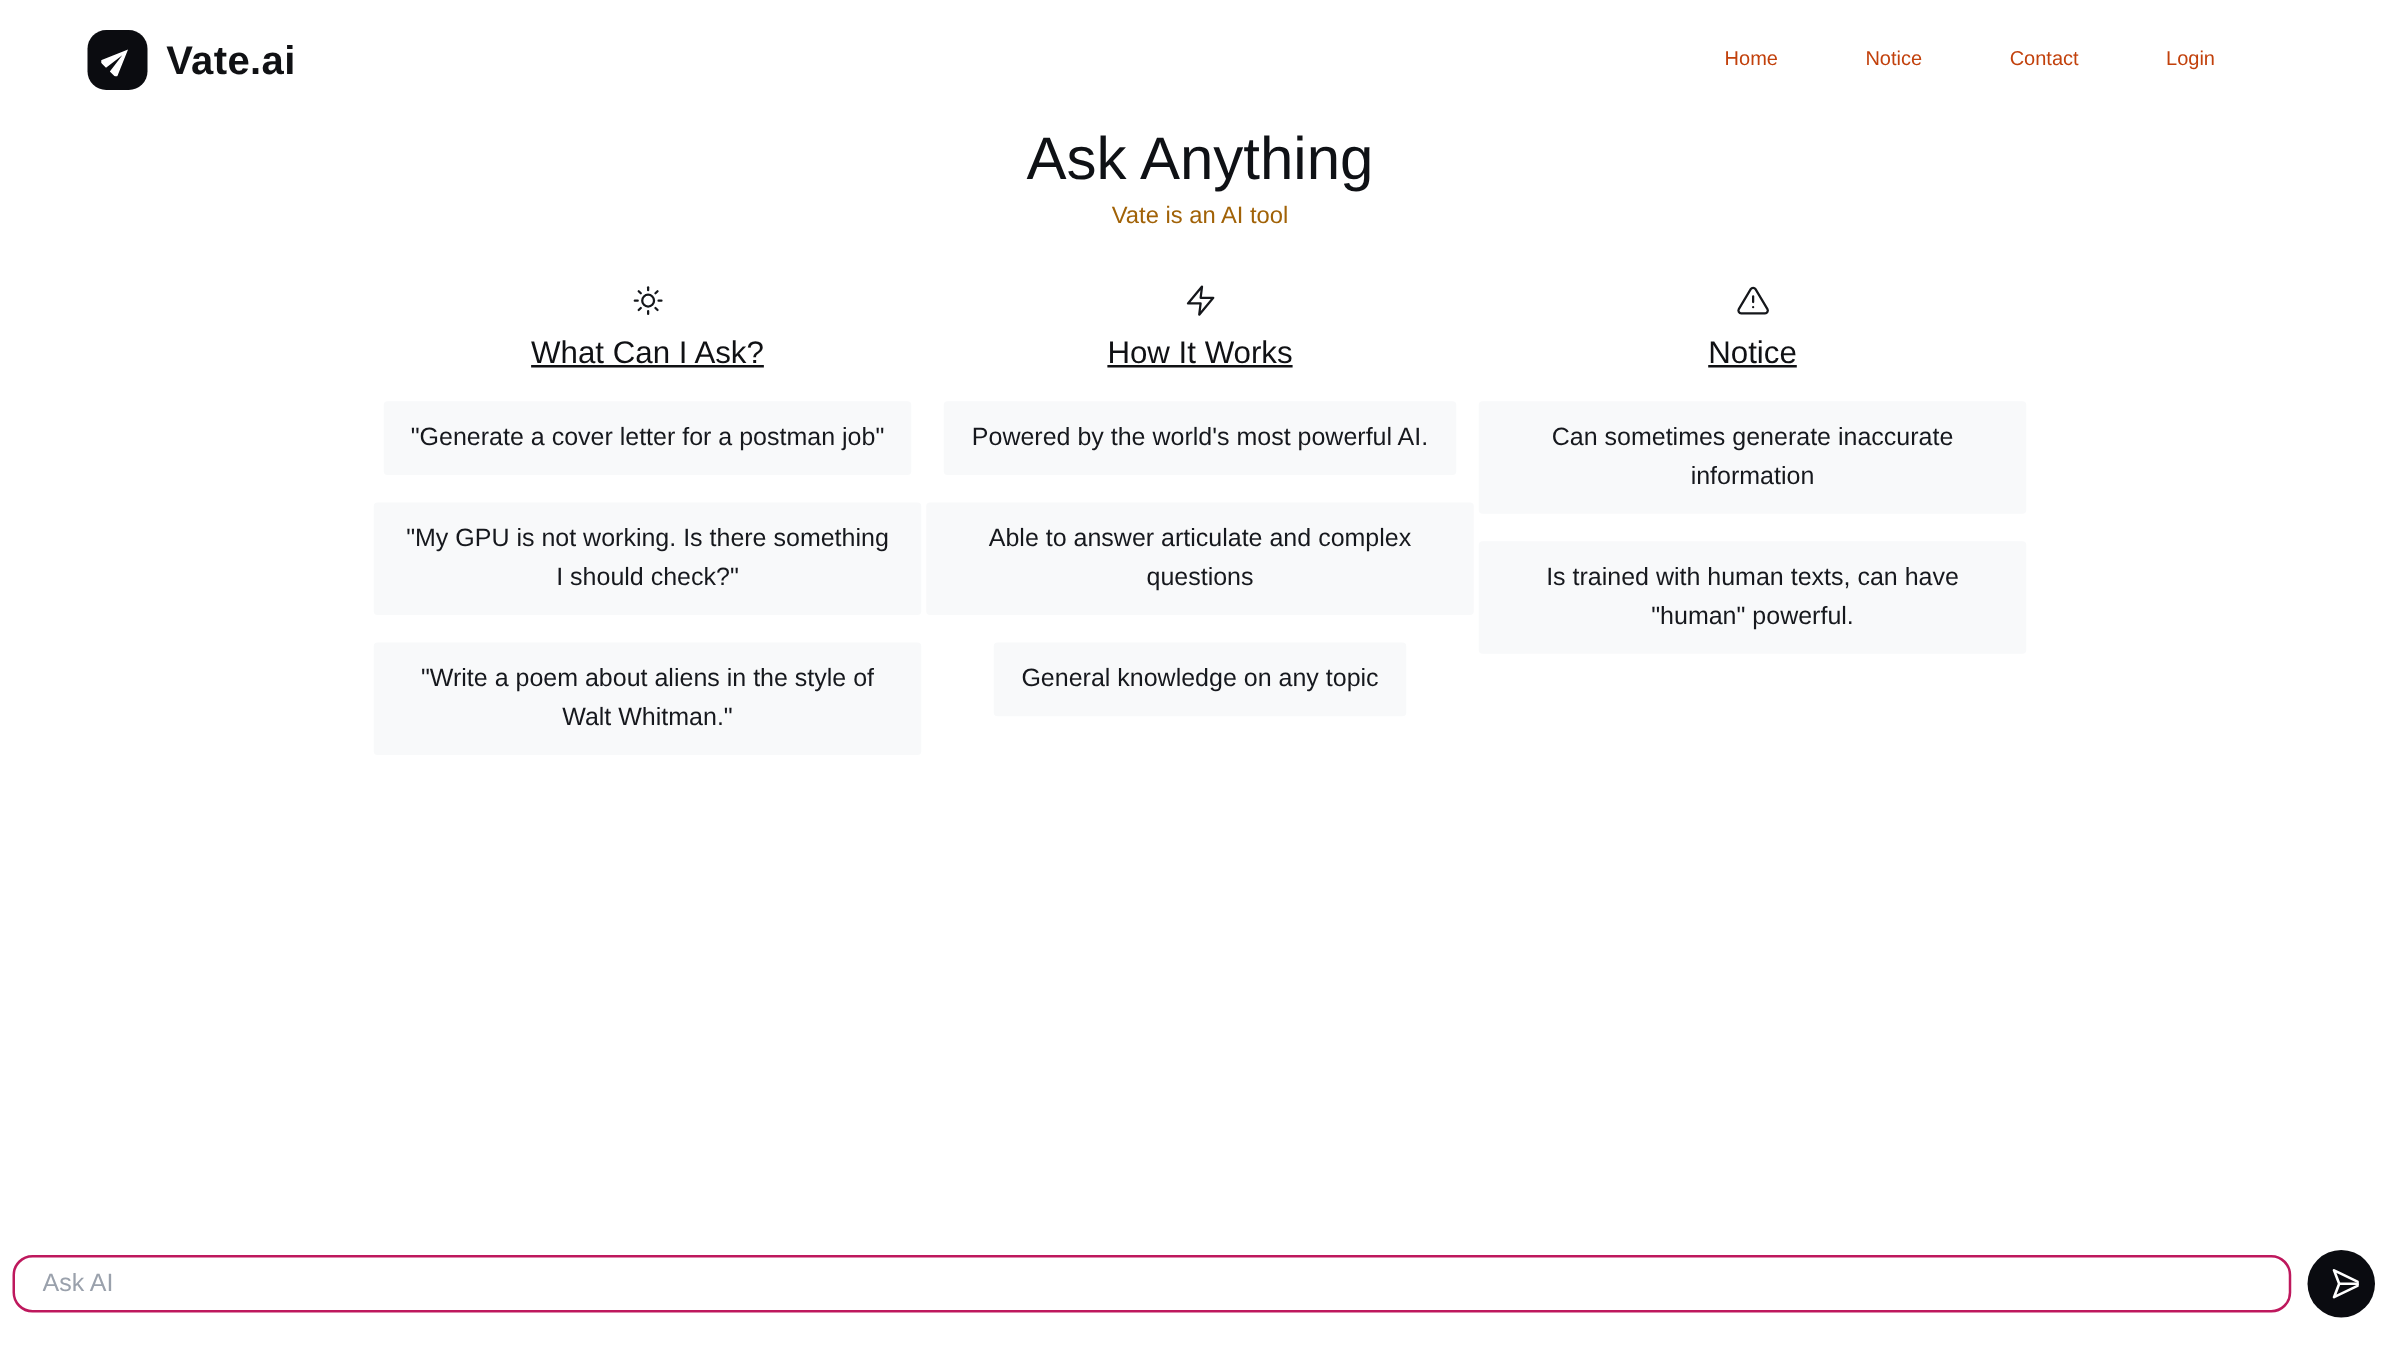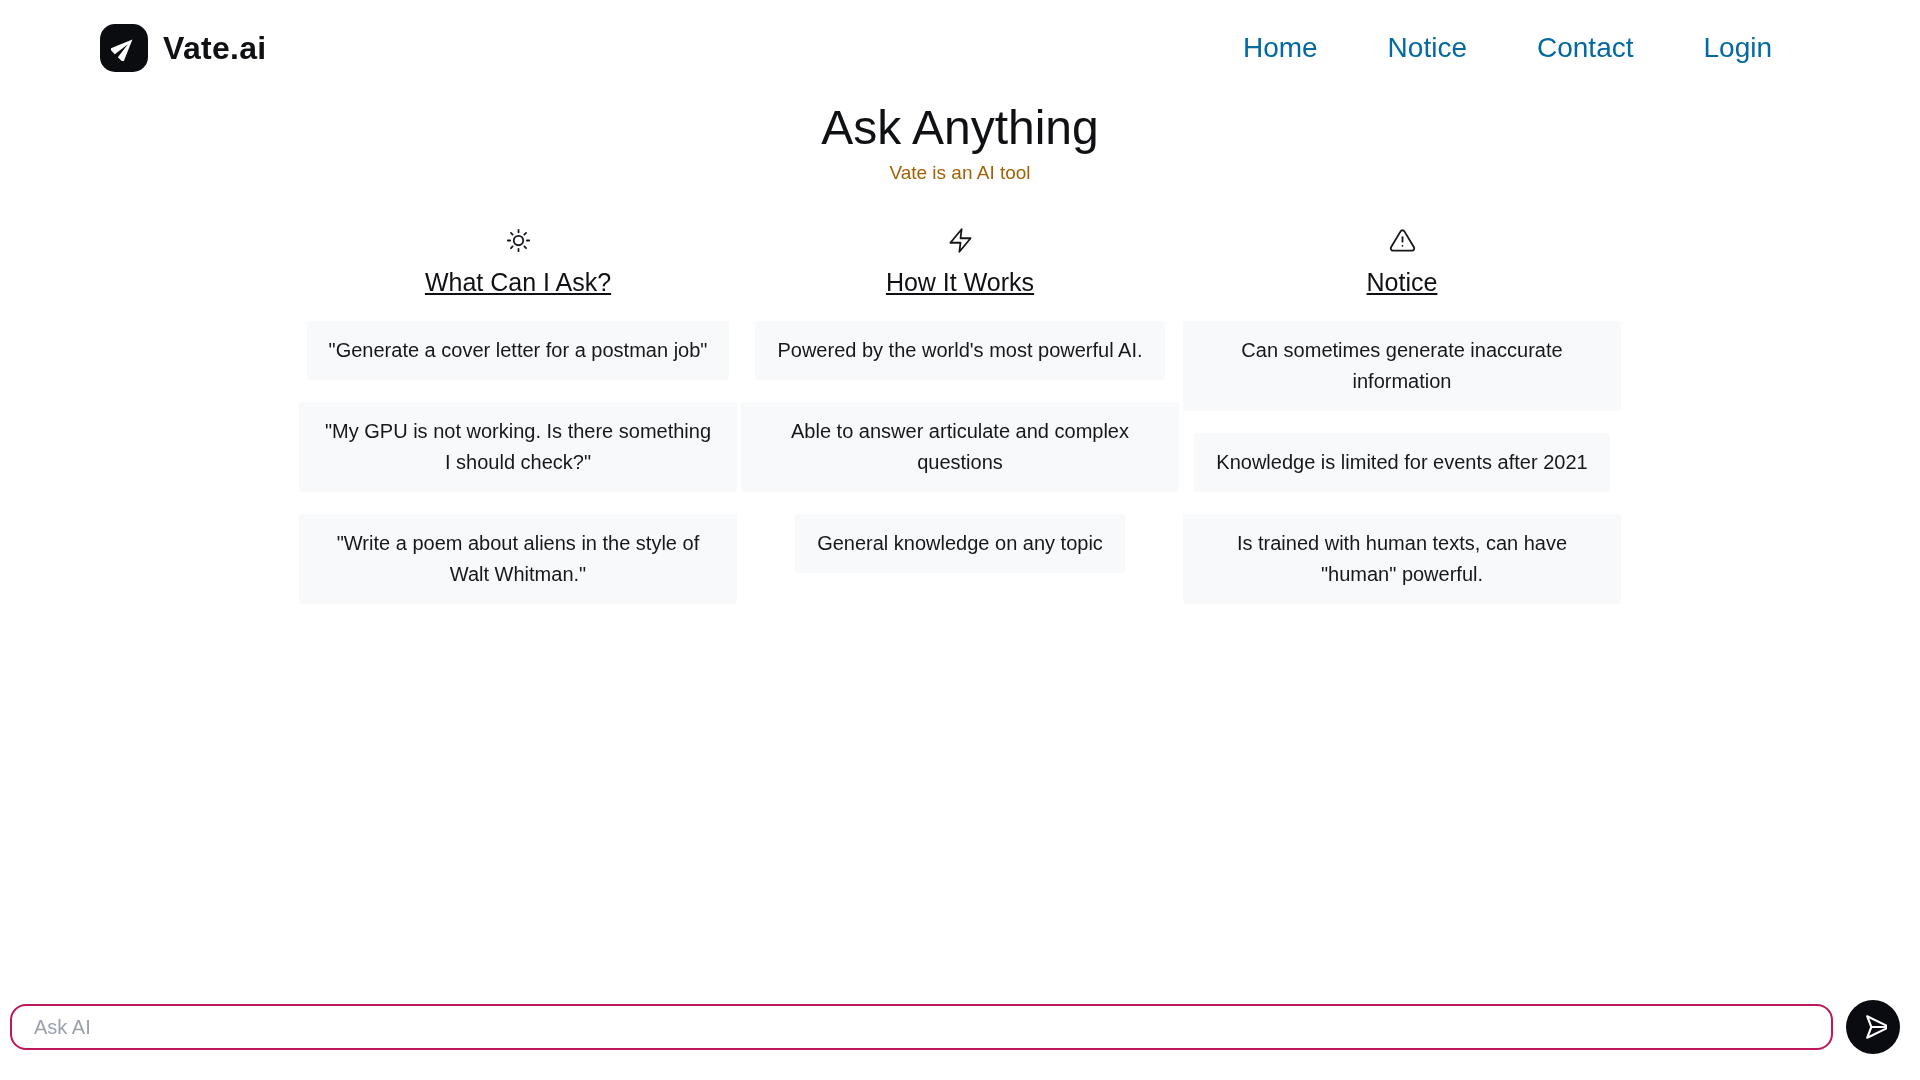--- a/index.html
+++ b/index.html
@@ -9,33 +9,33 @@
     font-family: "Liberation Sans", sans-serif;
     color: #15171b;
     position: relative;
   }
 
   
   .header {
     display: flex;
     justify-content: space-between;
     align-items: center;
-    padding: 24px 148px 0 100px;
+    padding: 24px 148px 0 70px;
   }
   .brand { display: flex; align-items: center; gap: 15px; }
   .logo {
     width: 48px; height: 48px;
     background: #0b0c10;
     border-radius: 15px;
     display: flex; align-items: center; justify-content: center;
   }
   .brand-name { font-size: 32px; font-weight: 700; color: #101114; letter-spacing: .3px; }
   .nav { display: flex; gap: 70px; }
   .nav a {
-    font-size: 28px; color: #0369a1; text-decoration: none; cursor: pointer;
+    font-size: 16px; color: #c2410c; text-decoration: none; cursor: pointer;
   }
 
   
   .hero { text-align: center; margin-top: 28px; }
   .hero h1 { font-size: 48px; font-weight: 500; color: #0f1115; }
   .hero p  { font-size: 19px; font-weight: 400; margin-top: 7px; color: #a16207; }
 
   
   .columns {
     display: flex;
@@ -159,21 +159,20 @@
     <div class="col-icon">
       <svg viewBox="0 0 24 24" width="27" height="27" fill="none" stroke="#15171b" stroke-width="1.6" stroke-linecap="round" stroke-linejoin="round">
         <path d="M10.29 3.86 1.82 18a2 2 0 0 0 1.71 3h16.94a2 2 0 0 0 1.71-3L13.71 3.86a2 2 0 0 0-3.42 0z"></path>
         <line x1="12" y1="9" x2="12" y2="13"></line>
         <line x1="12" y1="16.7" x2="12.01" y2="16.7"></line>
       </svg>
     </div>
     <h2>Notice</h2>
     <div class="cards">
       <div class="card">Can sometimes generate inaccurate information</div>
-      <div class="card">Knowledge is limited for events after 2021</div>
       <div class="card">Is trained with human texts, can have "human" powerful.</div>
     </div>
   </div>
 
 </section>
 
 <footer class="askbar">
   <input class="ask-input" type="text" placeholder="Ask AI" style="">
   <button class="send-btn">
     <svg viewBox="0 0 24 24" width="28" height="28" fill="none" stroke="#ffffff" stroke-width="1.8" stroke-linecap="round" stroke-linejoin="round">

